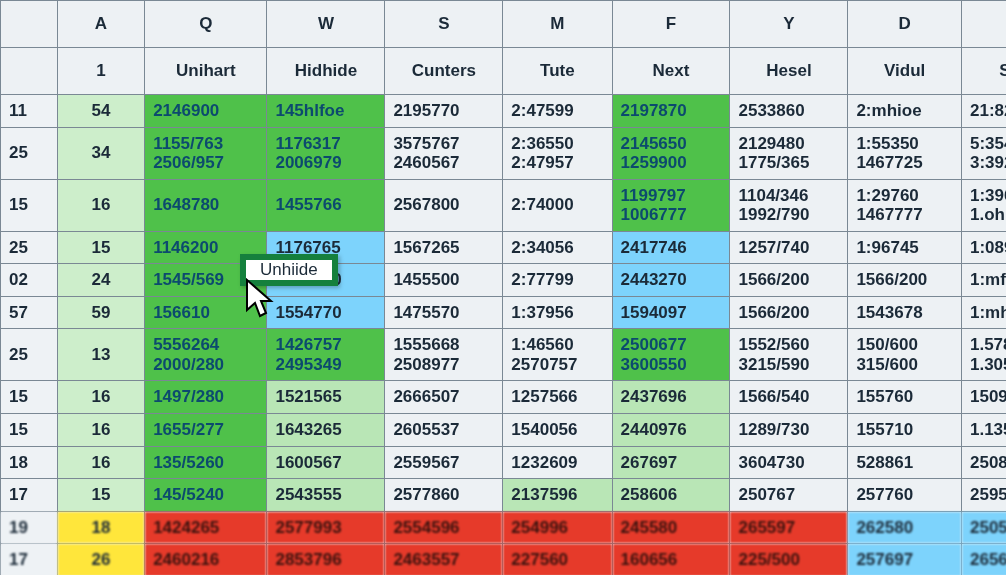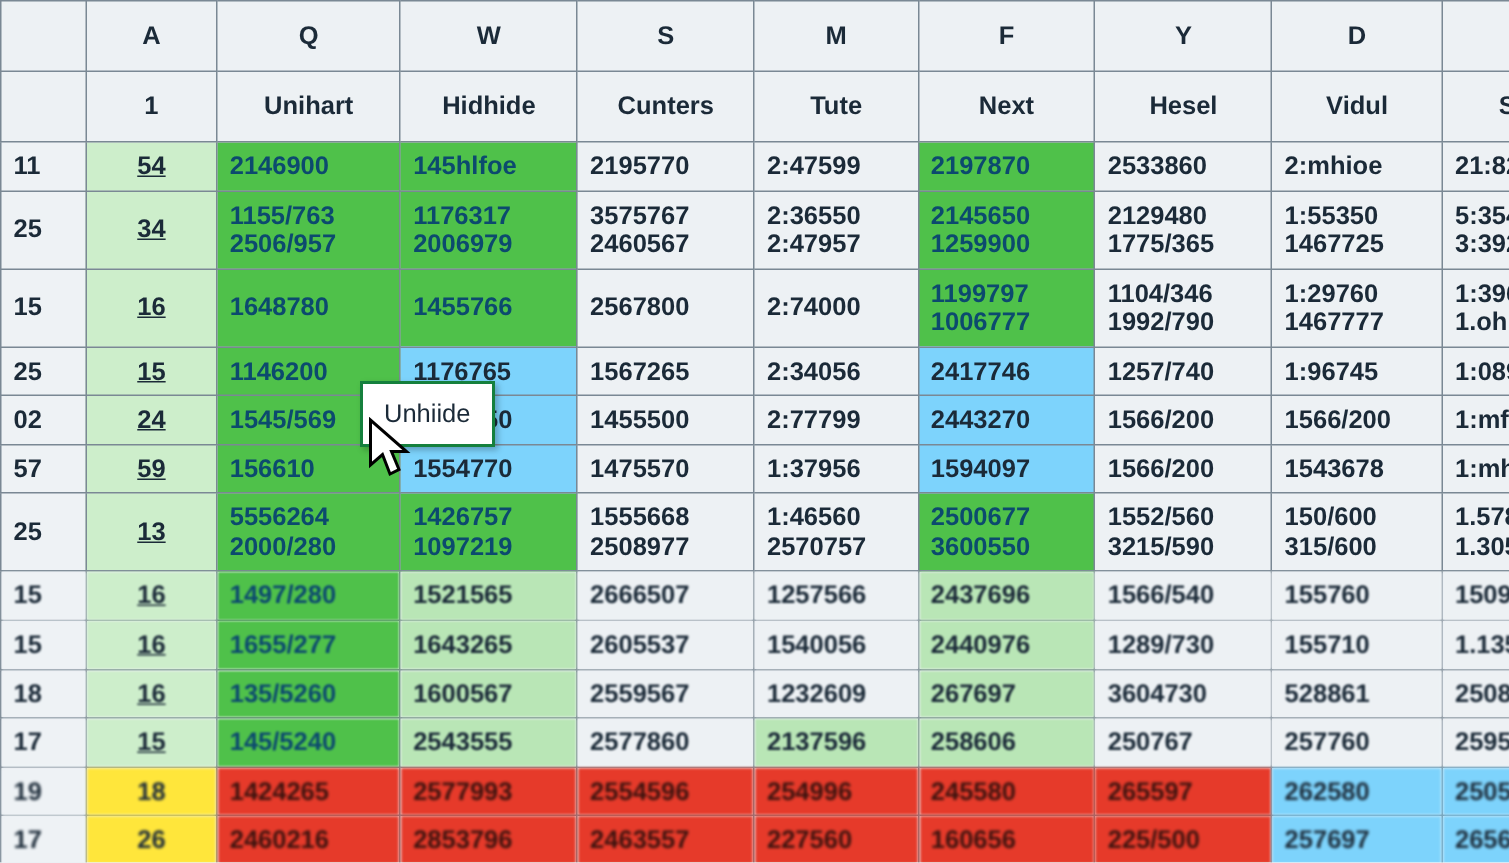--- a/index.html
+++ b/index.html
@@ -3,29 +3,29 @@
 <meta charset="utf-8">
 <style>
   html,body{margin:0;padding:0;background:#eef2f5;font-family:Arial,Helvetica,sans-serif;color:#1b2a38;}
   .viewport{width:1006px;height:575px;overflow:hidden;position:relative;background:#e9eef3;}
   table{border-collapse:collapse;width:1080px;table-layout:fixed;}
   th,td{border:1px solid #7a8894;padding:6px 8px;font-size:17px;font-weight:600;line-height:1.15;white-space:pre-line;vertical-align:middle;}
   thead th{background:#edf1f4;font-weight:700;text-align:center;height:34px;}
   tbody td{background:#edf1f4;}
   td.ra{text-align:center;}
   td.rowhead{text-align:left;background:#eef2f5;}
-  td.light-green{background:#cdeecb;text-decoration:underline;}
+  td.light-green{background:#cdeecb;}
   td.green{background:#4fc14a;color:#0c4a6e;}
   td.mid-green{background:#7dd3fc;}
   td.pale-green{background:#b9e6b6;}
   td.yellow{background:#ffe63b;}
   td.red{background:#e63a2a;color:#3a120e;}
   td.blur{filter:blur(0.6px);}
   td.blur2{filter:blur(1.1px);}
-  .tooltip{position:absolute;left:240px;top:254px;background:#fff;border:2px solid #15803d;padding:10px 14px;font-size:17px;font-weight:400;box-shadow:2px 2px 4px rgba(0,0,0,.25);}
+  .tooltip{position:absolute;left:240px;top:254px;background:#fff;border:6px solid #15803d;padding:0 14px;font-size:17px;font-weight:400;box-shadow:2px 2px 4px rgba(0,0,0,.25);}
   .cursor{position:absolute;left:244px;top:278px;pointer-events:none;}
   
   col.c0{width:52px}
   col.c1{width:80px}
   col.c2{width:112px}
   col.c3{width:108px}
   col.c4{width:108px}
   col.c5{width:100px}
   col.c6{width:108px}
   col.c7{width:108px}
@@ -159,21 +159,21 @@
           <td class="">1566/200</td>
           <td class="">1543678</td>
           <td class="">1:mhed</td>
         </tr>
         <tr>
           <td class="rowhead">25</td>
           <td class="ra light-green">13</td>
           <td class="green">5556264
 2000/280</td>
           <td class="green">1426757
-1097219</td>
+2495349</td>
           <td class="">1555668
 2508977</td>
           <td class="">1:46560
 2570757</td>
           <td class="green">2500677
 3600550</td>
           <td class="">1552/560
 3215/590</td>
           <td class="">150/600
 315/600</td>

